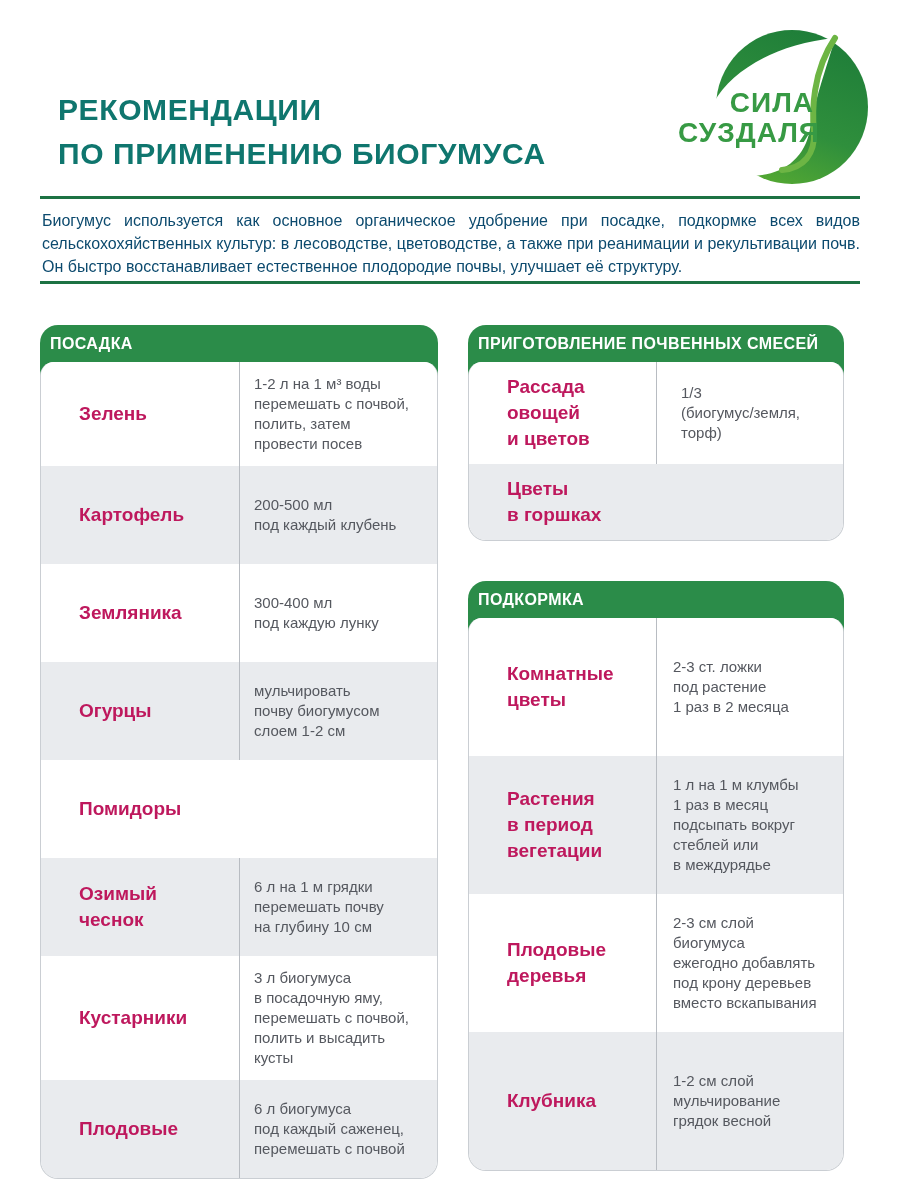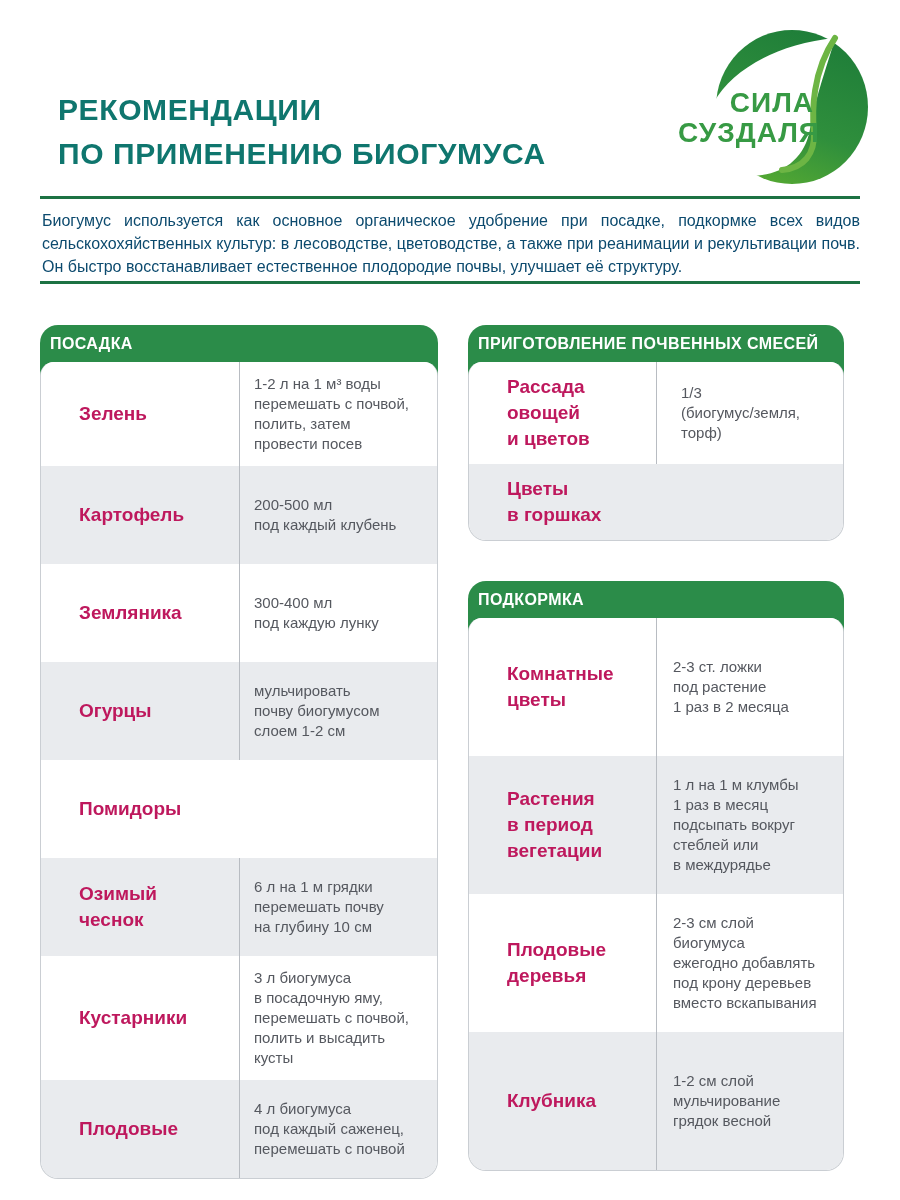--- a/index.html
+++ b/index.html
@@ -131,21 +131,21 @@
         <div class="trow">
           <div class="tname">Кустарники</div>
           <div class="tval">3 л биогумуса
 в посадочную яму,
 перемешать с почвой,
 полить и высадить
 кусты</div>
         </div>
         <div class="trow">
           <div class="tname">Плодовые</div>
-          <div class="tval">4 л биогумуса
+          <div class="tval">6 л биогумуса
 под каждый саженец,
 перемешать с почвой</div>
         </div>
       </div>
     </div>
   </div>
 
   <div class="col-right">
 
     <div class="card smesi">

